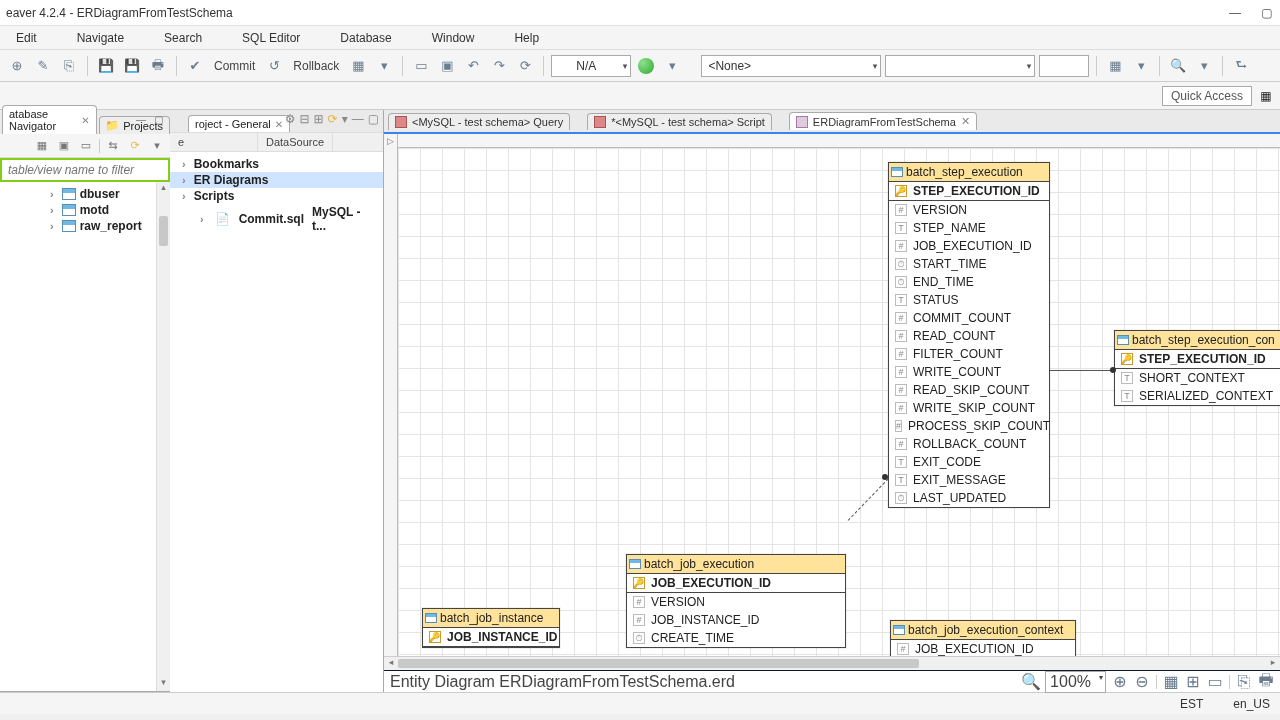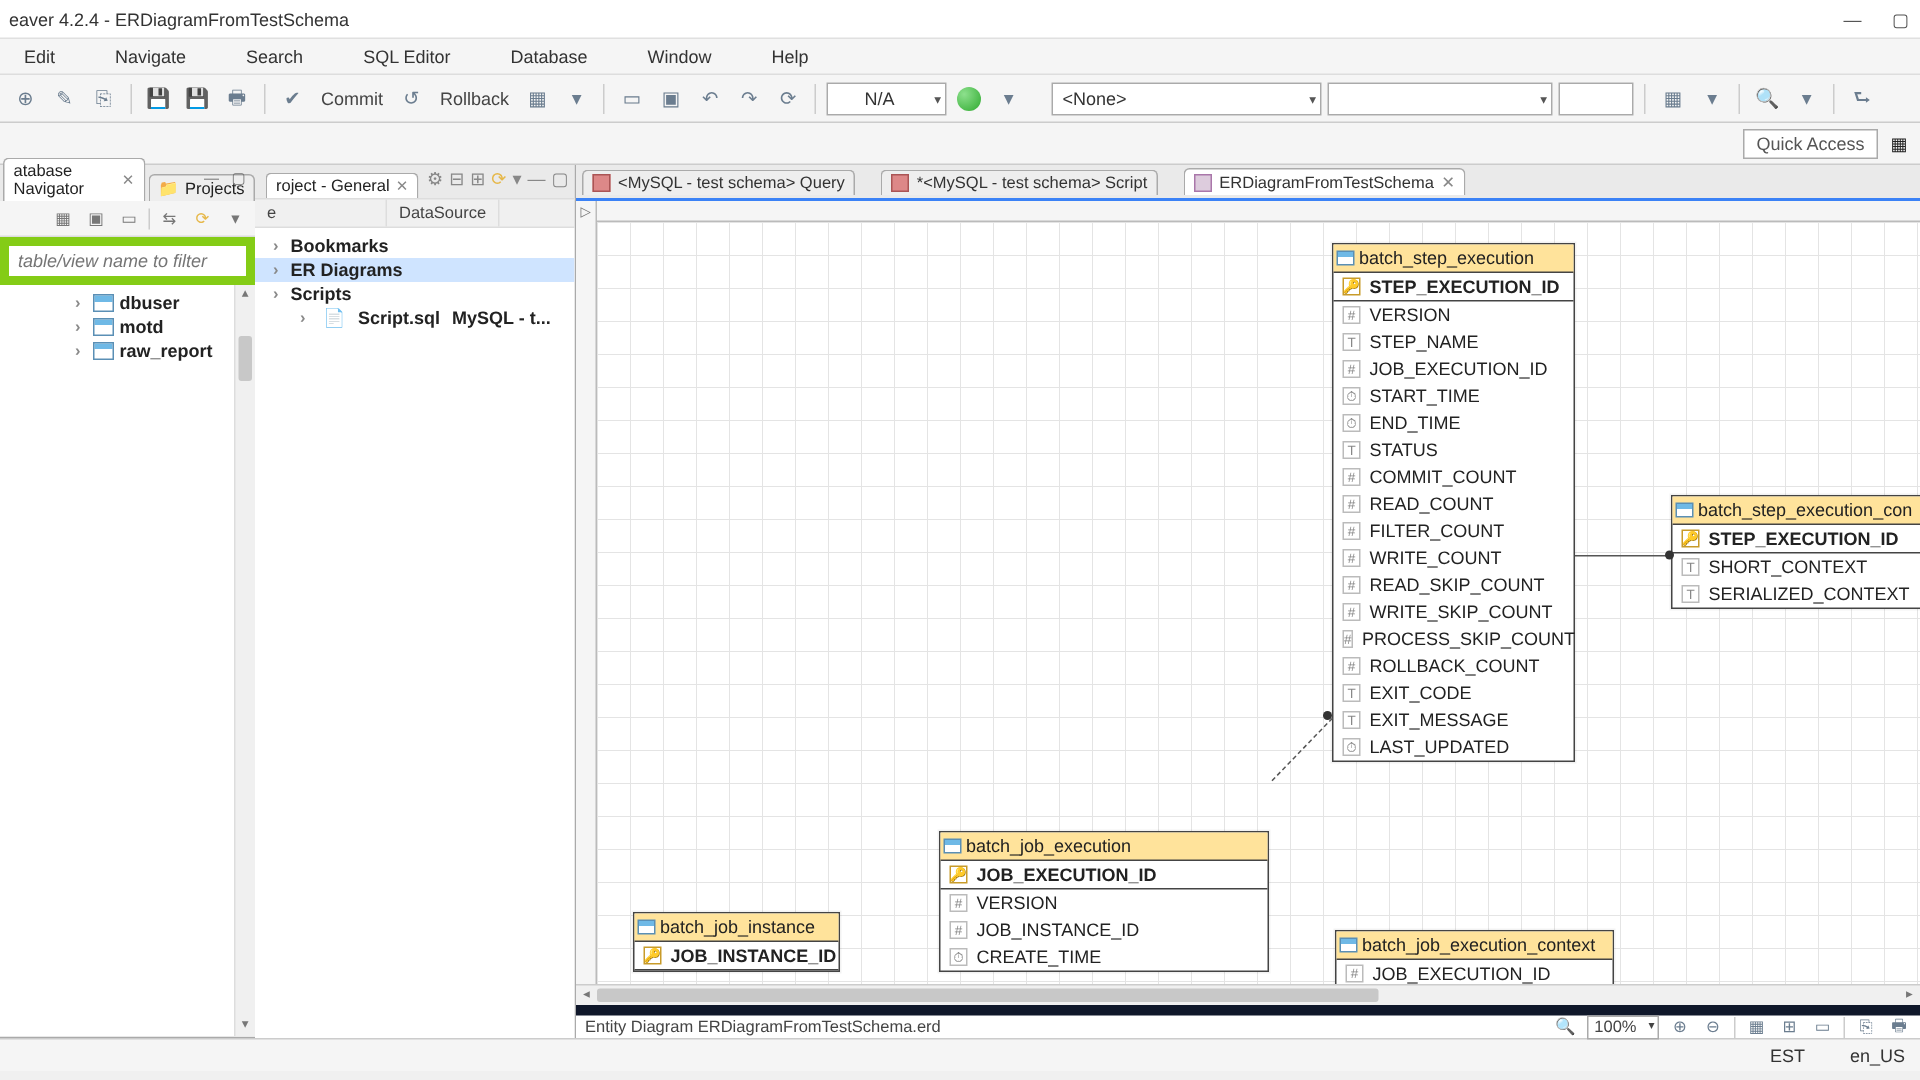--- a/index.html
+++ b/index.html
@@ -91,21 +91,21 @@
 .panel-tab .close-x { color: #888; font-size: 10px; }
 .panel-ctrl { position: absolute; right: 4px; top: 2px; display: flex; gap: 4px; }
 .panel-ctrl span { width: 14px; height: 14px; display: inline-flex; align-items: center; justify-content: center; color: #777; font-size: 10px; }
 
 .filter-toolbar {
   height: 24px; background: #f5f5f5; border-bottom: 1px solid #ddd;
   display: flex; align-items: center; justify-content: flex-end; gap: 4px; padding: 0 4px;
 }
 .filter-toolbar .ft-btn { width: 18px; height: 18px; display: inline-flex; align-items: center; justify-content: center; color: #777; font-size: 11px; }
 .filter-input {
-  border: 6px solid #84cc16; padding: 3px 6px; width: 100%;
+  border: 2px solid #84cc16; padding: 3px 6px; width: 100%;
   background: #fff; color: #999; font-size: 12px; font-style: italic;
 }
 .tree-area { flex: 1; background: #fff; overflow: hidden; position: relative; }
 .tree-list { list-style: none; padding: 4px 0; }
 .tree-list li {
   display: flex; align-items: center; gap: 4px;
   padding: 1px 6px 1px 50px; font-size: 12px; color: #222; font-weight: bold;
 }
 .tree-list li::before {
   content: "›"; color: #888; margin-right: 4px; font-size: 11px;
@@ -118,21 +118,21 @@
 .scroll-stub { position: absolute; right: 0; top: 0; bottom: 0; width: 14px; background: #f0f0f0; border-left: 1px solid #ddd; }
 .scroll-stub .arrow { height: 14px; text-align: center; color: #777; font-size: 9px; }
 .scroll-stub .thumb { background: #c8c8c8; margin: 20px 2px; height: 30px; border-radius: 2px; }
 
 .lower-panel .tree-list li { padding-left: 12px; }
 .lower-panel .tree-list li.indent { padding-left: 30px; }
 .lower-panel .tree-list li.selected { background: #cfe4ff; }
 .col-headers { display: flex; background: #f0f0f0; border-top: 1px solid #ddd; border-bottom: 1px solid #ddd; }
 .col-headers div { padding: 3px 8px; color: #444; font-size: 11px; border-right: 1px solid #ddd; }
 .lower-icons { position: absolute; right: 4px; top: 2px; display: flex; gap: 4px; }
-.lower-tab-row { height: 22px; position: relative; background: #eaeaea; display: flex; align-items: flex-end; padding-left: 7px; }
+.lower-tab-row { height: 22px; position: relative; background: #eaeaea; display: flex; align-items: flex-end; padding-left: 18px; }
 
 .right-pane { flex: 1; display: flex; flex-direction: column; background: #eee; }
 .editor-tabs {
   height: 24px; background: #eaeaea; display: flex; align-items: center; gap: 17px; padding-left: 4px; border-bottom: 2px solid #3b82f6;
 }
 .editor-tab {
   background: #eee; border: 1px solid #aaa; border-bottom: none;
   padding: 2px 6px; display: flex; align-items: center; gap: 5px;
   border-radius: 4px 4px 0 0; font-size: 11px; color: #333;
 }
@@ -183,22 +183,22 @@
 }
 .conn-dash { border-top-style: dashed; }
 .conn-dot { width: 6px; height: 6px; border-radius: 50%; background: #333; position: absolute; }
 
 .h-scroll { height: 14px; background: #f0f0f0; border-top: 1px solid #ccc; display: flex; }
 .h-scroll .arrow { width: 14px; text-align: center; color: #777; font-size: 9px; }
 .h-scroll .track { flex: 1; position: relative; }
 .h-scroll .thumb { position: absolute; left: 0; width: 60%; top: 2px; bottom: 2px; background: #c8c8c8; border-radius: 2px; }
 
 .status-strip {
-  height: 22px; background: #fff; border-top: 7px solid #0f172a;
-  display: flex; align-items: center; padding: 0 6px; gap: 6px; font-size: 11px; color: #444;
+  height: 22px; background: #fff; border-top: 1px solid #0f172a;
+  display: flex; align-items: center; padding: 0 6px; gap: 6px; font-size: 16px; color: #444;
 }
 .status-strip .sp { flex: 1; }
 .status-strip .zoom-sel { border: 1px solid #aaa; padding: 1px 14px 1px 4px; position: relative; }
 .status-strip .zoom-sel::after { content: "▾"; position: absolute; right: 2px; font-size: 8px; }
 .status-strip .s-icon { width: 16px; height: 16px; display: inline-flex; align-items: center; justify-content: center; color: #6b7d8f; }
 
 .statusbar {
   height: 22px; background: #f5f5f5; border-top: 1px solid #ccc;
   display: flex; align-items: center; justify-content: flex-end;
   padding: 0 10px; gap: 30px; font-size: 12px; color: #333;
@@ -349,21 +349,21 @@
               <span>Bookmarks</span>
             </li>
           <li class="selected">
               <span>ER Diagrams</span>
             </li>
           <li>
               <span>Scripts</span>
             </li>
           <li class="indent" style="gap:8px">
             <span style="color:#888">📄</span>
-            <span>Script.sql</span>
+            <span>Commit.sql</span>
             <span>MySQL - t...</span>
           </li>
         </ul>
       </div>
     </div>
   </div>
 
   <div class="right-pane">
     <div class="editor-tabs">
       <div class="editor-tab">

